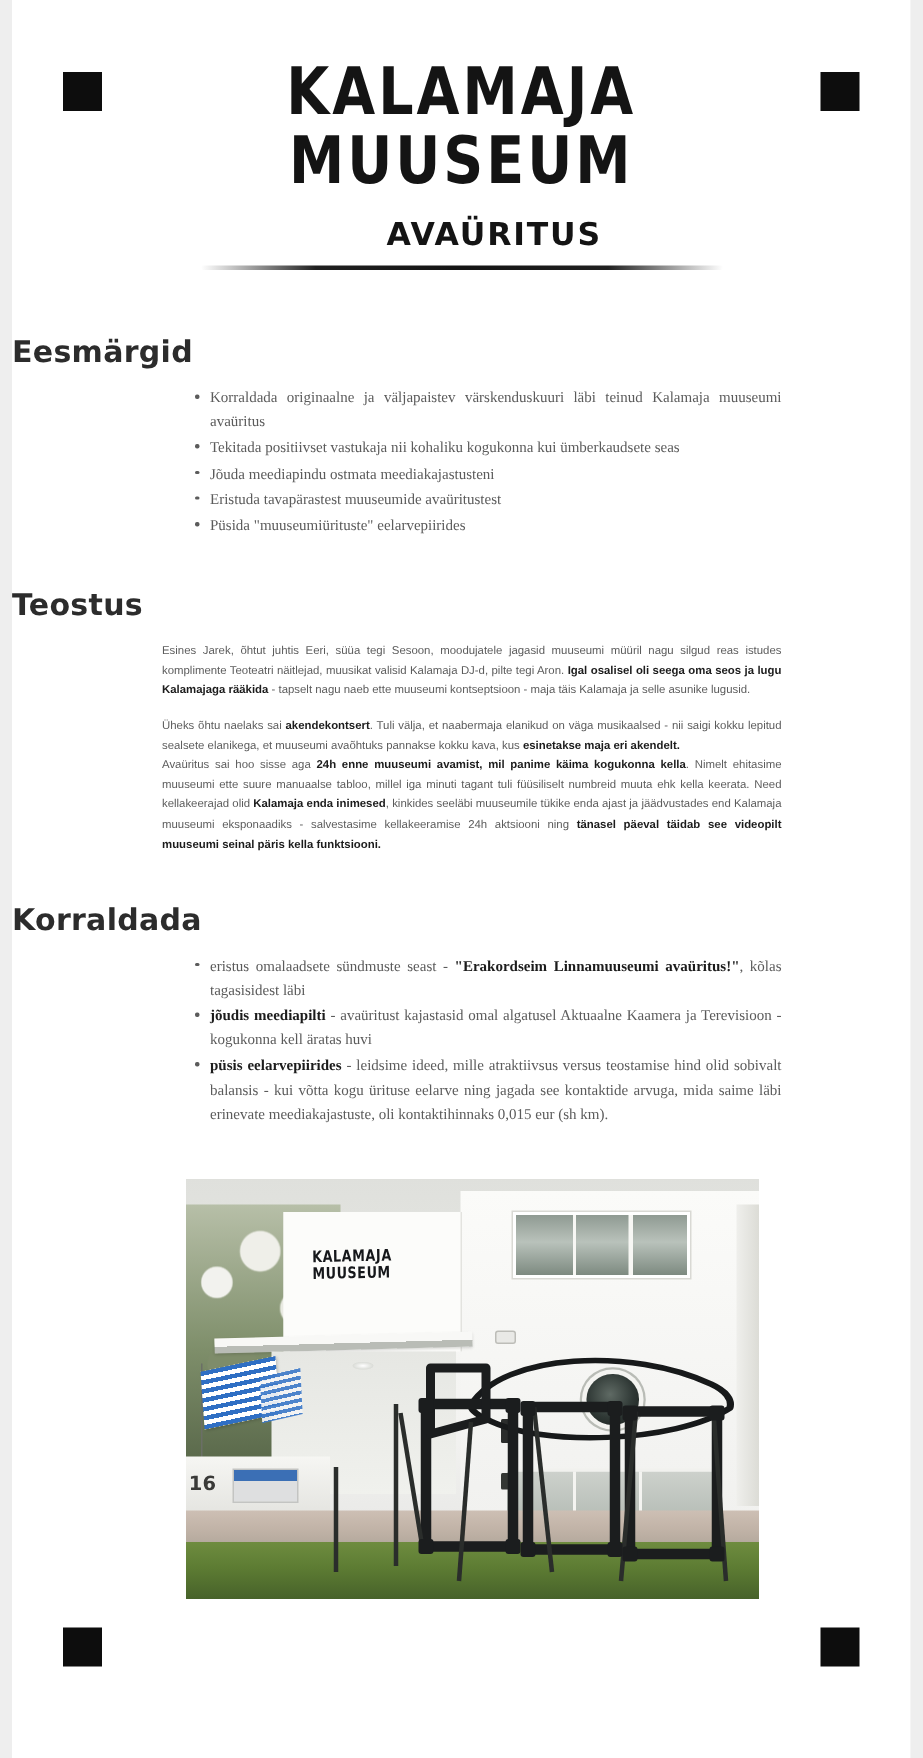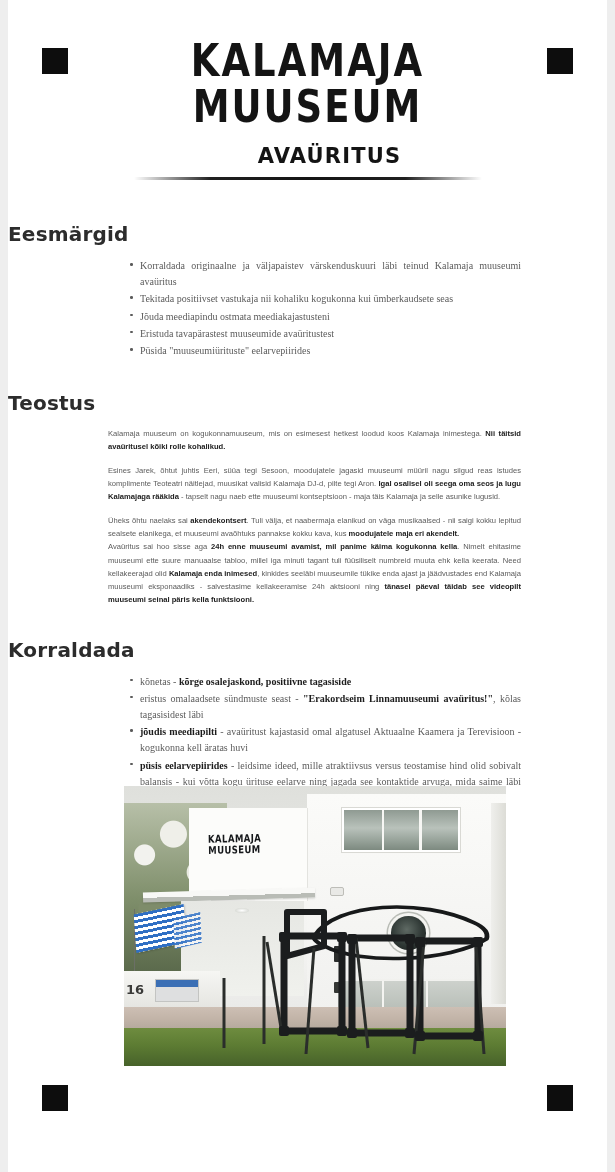--- a/index.html
+++ b/index.html
@@ -336,31 +336,29 @@
           <li>Tekitada positiivset vastukaja nii kohaliku kogukonna kui ümberkaudsete seas</li>
           <li>Jõuda meediapindu ostmata meediakajastusteni</li>
           <li>Eristuda tavapärastest muuseumide avaüritustest</li>
           <li>Püsida "muuseumiürituste" eelarvepiirides</li>
         </ul>
     </section>
 
     <section class="section sec-teostus">
       <h2 class="section-title">Teostus</h2>
       <div id="teostus-body">
-          <p class="para"><span>Kalamaja muuseum on kogukonnamuuseum, mis on esimesest hetkest loodud koos Kalamaja inimestega. </span><b>Nii täitsid avaüritusel kõiki rolle kohalikud.</b></p>
           <p class="para"><span>Esines Jarek, õhtut juhtis Eeri, süüa tegi Sesoon, moodujatele jagasid muuseumi müüril nagu silgud reas istudes komplimente Teoteatri näitlejad, muusikat valisid Kalamaja DJ-d, pilte tegi Aron. </span><b>Igal osalisel oli seega oma seos ja lugu Kalamajaga rääkida</b><span> - tapselt nagu naeb ette muuseumi kontseptsioon - maja täis Kalamaja ja selle asunike lugusid.</span></p>
-          <p class="para tight"><span>Üheks õhtu naelaks sai </span><b>akendekontsert</b><span>. Tuli välja, et naabermaja elanikud on väga musikaalsed - nii saigi kokku lepitud sealsete elanikega, et muuseumi avaõhtuks pannakse kokku kava, kus </span><b>moodujatele maja eri akendelt.</b></p>
+          <p class="para tight"><span>Üheks õhtu naelaks sai </span><b>akendekontsert</b><span>. Tuli välja, et naabermaja elanikud on väga musikaalsed - nii saigi kokku lepitud sealsete elanikega, et muuseumi avaõhtuks pannakse kokku kava, kus </span><b>esinetakse maja eri akendelt.</b></p>
           <p class="para"><span>Avaüritus sai hoo sisse aga </span><b>24h enne muuseumi avamist, mil panime käima kogukonna kella</b><span>. Nimelt ehitasime muuseumi ette suure manuaalse tabloo, millel iga minuti tagant tuli füüsiliselt numbreid muuta ehk kella keerata. Need kellakeerajad olid </span><b>Kalamaja enda inimesed</b><span>, kinkides seeläbi muuseumile tükike enda ajast ja jäädvustades end Kalamaja muuseumi eksponaadiks - salvestasime kellakeeramise 24h aktsiooni ning </span><b>tänasel päeval täidab see videopilt muuseumi seinal päris kella funktsiooni.</b></p>
         </div>
     </section>
 
     <section class="section sec-results">
       <h2 class="section-title">Korraldada</h2>
       <ul class="bullets" id="results-list">
-          <li><span>kõnetas - </span><b>kõrge osalejaskond, positiivne tagasiside</b></li>
           <li><span>eristus omalaadsete sündmuste seast - </span><b>"Erakordseim Linnamuuseumi avaüritus!"</b><span>, kõlas tagasisidest läbi</span></li>
           <li><b>jõudis meediapilti</b><span> - avaüritust kajastasid omal algatusel Aktuaalne Kaamera ja Terevisioon - kogukonna kell äratas huvi</span></li>
           <li><b>püsis eelarvepiirides</b><span> - leidsime ideed, mille atraktiivsus versus teostamise hind olid sobivalt balansis - kui võtta kogu ürituse eelarve ning jagada see kontaktide arvuga, mida saime läbi erinevate meediakajastuste, oli kontaktihinnaks 0,015 eur (sh km).</span></li>
         </ul>
     </section>
   </div>
 
   <div class="photo-wrap">
     <div class="photo">
       <div class="sky"></div>

